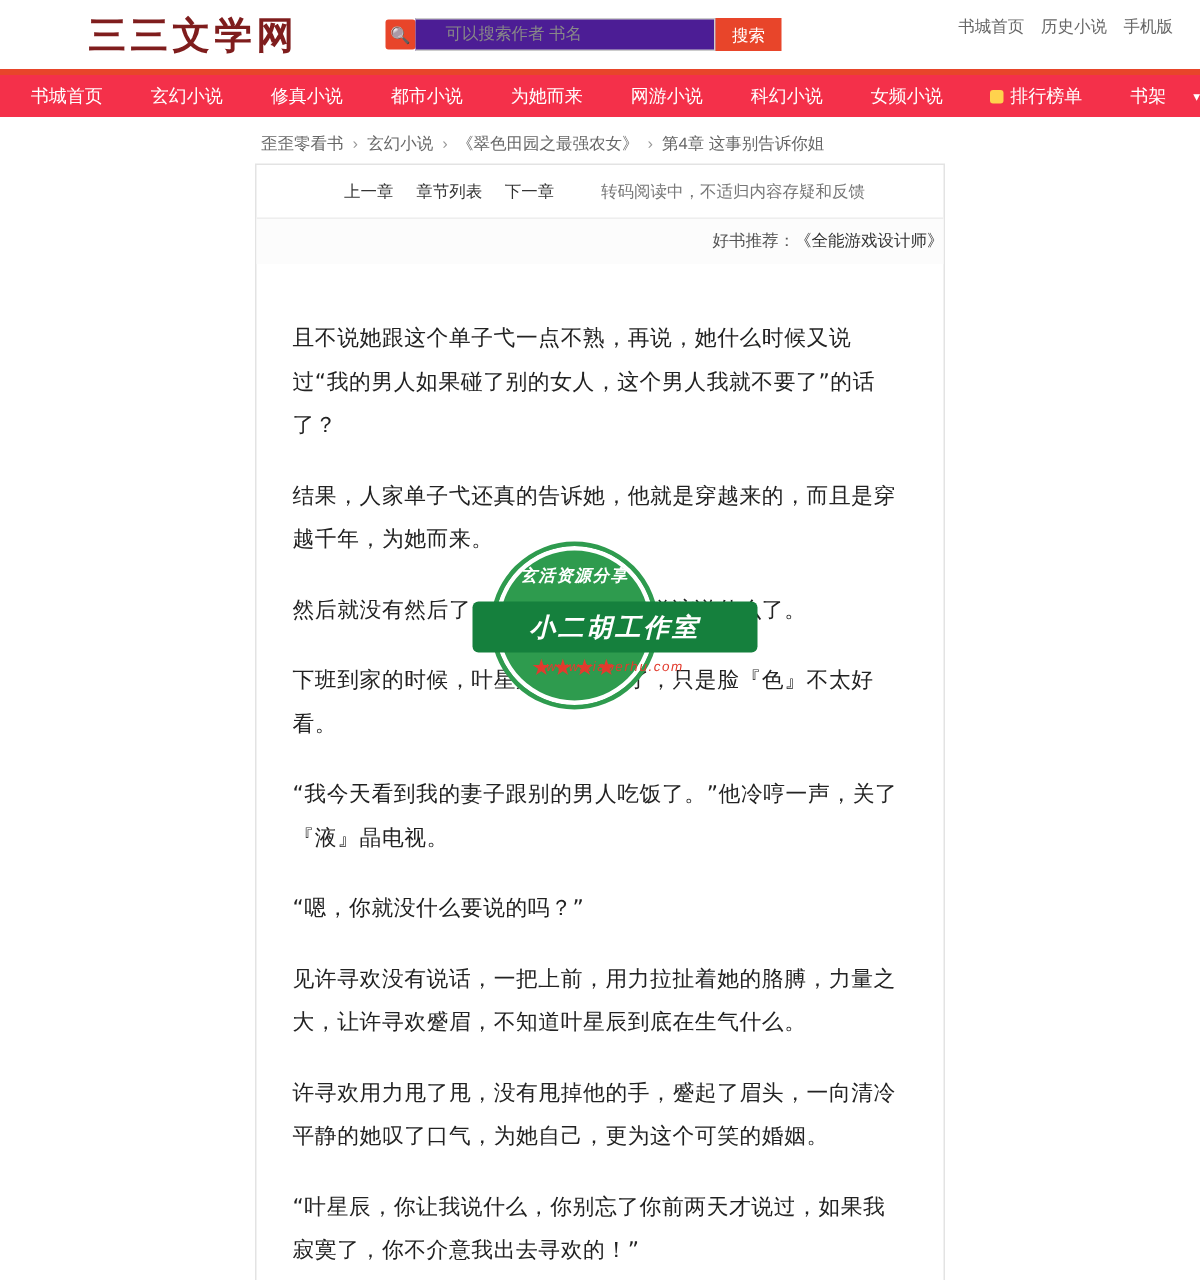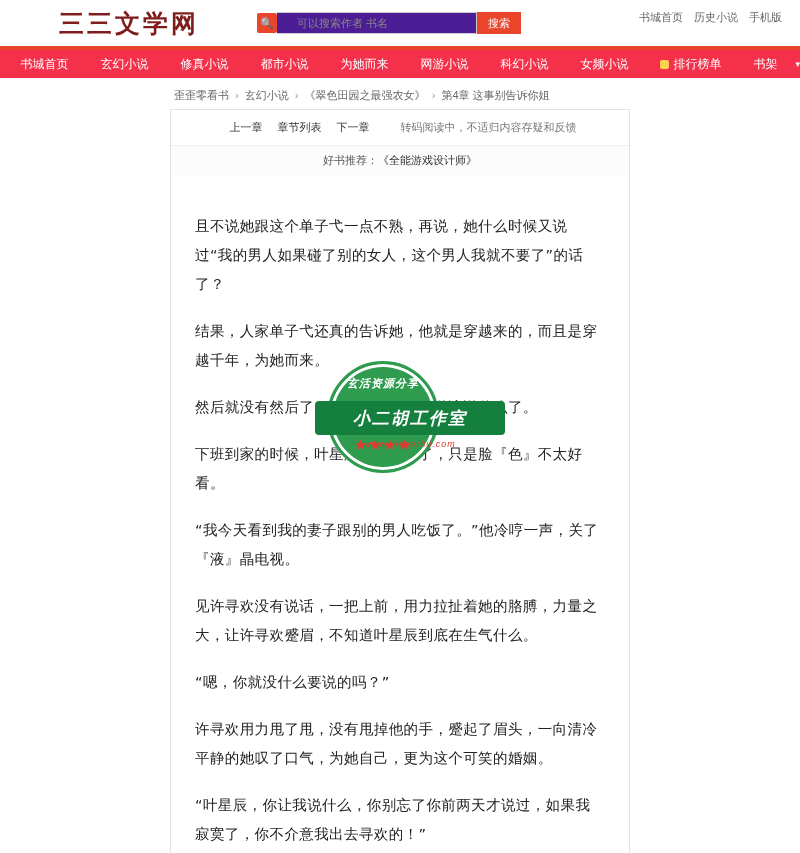--- a/index.html
+++ b/index.html
@@ -162,21 +162,21 @@
   }
   .chapter-nav {
     text-align: center;
     font-size: 11px;
     color: #555;
     padding-bottom: 10px;
   }
   .chapter-nav a { color: #333; text-decoration: none; margin: 0 6px; }
   .chapter-nav .note { color: #777; margin-left: 6px; padding-left: 16px; }
   .recommend {
-    text-align: center;
+    text-align: right;
     font-size: 11px;
     color: #555;
     border-top: 1px solid #eee;
     padding: 7px 0 8px;
     background: #fcfcfc;
   }
   .recommend a { color: #333; text-decoration: none; }
 
   
   .chapter-content {
@@ -328,22 +328,22 @@
       <div class="recommend">
         <span>好书推荐：</span><a href="#">《全能游戏设计师》</a>
       </div>
 
       <div class="chapter-content">
         <p>且不说她跟这个单子弋一点不熟，再说，她什么时候又说过“我的男人如果碰了别的女人，这个男人我就不要了”的话了？</p>
         <p>结果，人家单子弋还真的告诉她，他就是穿越来的，而且是穿越千年，为她而来。</p>
         <p>然后就没有然后了，因为许寻欢不知道该说什么了。</p>
         <p>下班到家的时候，叶星辰已经回来了，只是脸『色』不太好看。</p>
         <p>“我今天看到我的妻子跟别的男人吃饭了。”他冷哼一声，关了『液』晶电视。</p>
+        <p>“嗯，你就没什么要说的吗？”</p>
         <p>见许寻欢没有说话，一把上前，用力拉扯着她的胳膊，力量之大，让许寻欢蹙眉，不知道叶星辰到底在生气什么。</p>
-        <p>“嗯，你就没什么要说的吗？”</p>
         <p>许寻欢用力甩了甩，没有甩掉他的手，蹙起了眉头，一向清冷平静的她叹了口气，为她自己，更为这个可笑的婚姻。</p>
         <p>“叶星辰，你让我说什么，你别忘了你前两天才说过，如果我寂寞了，你不介意我出去寻欢的！”</p>
 
       </div>
     </div>
 
     <div class="watermark">
       <div class="wm-stamp">
         <div class="wm-top">玄活资源分享</div>
         <div class="wm-mid">工作室</div>

